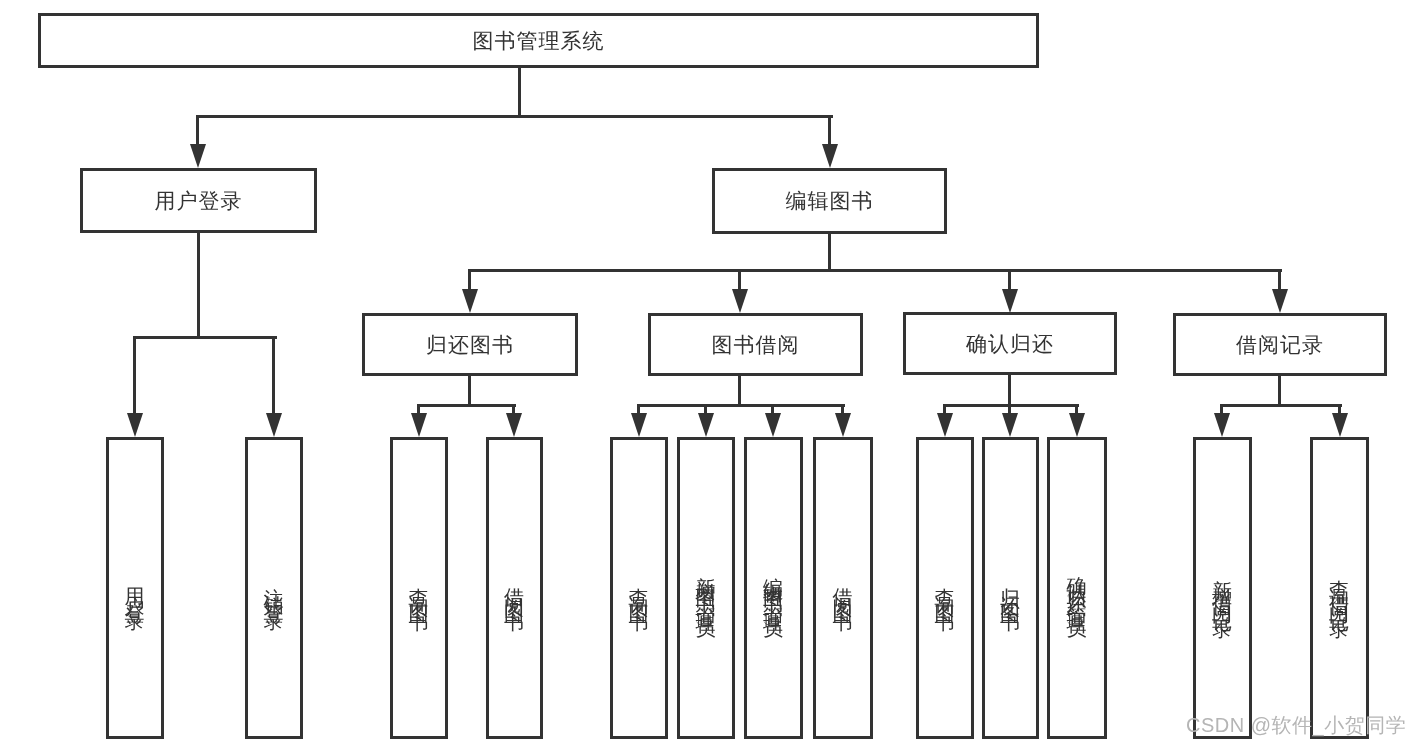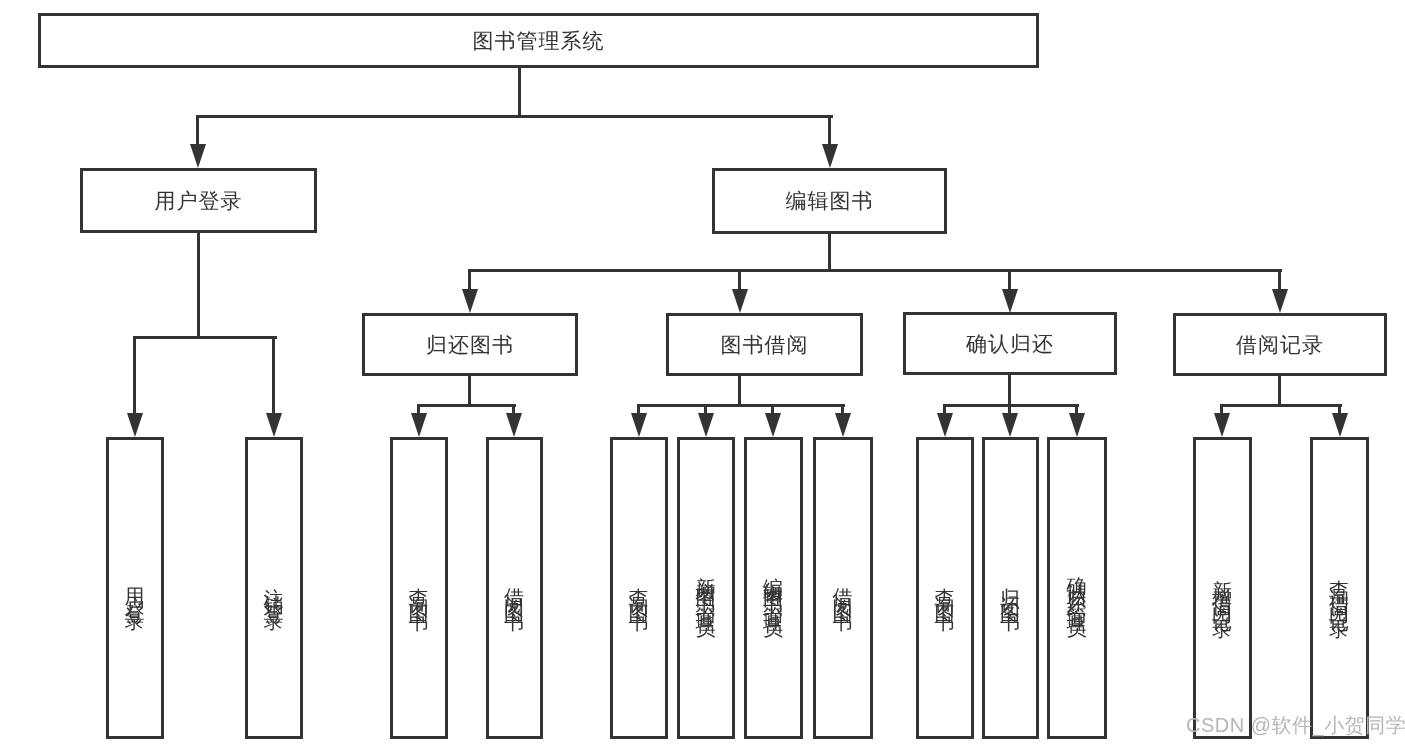--- a/index.html
+++ b/index.html
@@ -99,21 +99,21 @@
   <div class="ln" style="left:738px;top:269px;width:3px;height:24px;"></div>
   <div class="ah" style="left:732px;top:289px;"></div>
   <div class="ln" style="left:1008px;top:269px;width:3px;height:24px;"></div>
   <div class="ah" style="left:1002px;top:289px;"></div>
   <div class="ln" style="left:1278px;top:269px;width:3px;height:24px;"></div>
   <div class="ah" style="left:1272px;top:289px;"></div>
 
   <div class="box" style="left:362px;top:313px;width:216px;height:63px;">
     <span class="hlabel">归还图书</span>
   </div>
-  <div class="box" style="left:666px;top:313px;width:197px;height:63px;">
+  <div class="box" style="left:648px;top:313px;width:215px;height:63px;">
     <span class="hlabel">图书借阅</span>
   </div>
   <div class="box" style="left:903px;top:312px;width:214px;height:63px;">
     <span class="hlabel">确认归还</span>
   </div>
   <div class="box" style="left:1173px;top:313px;width:214px;height:63px;">
     <span class="hlabel">借阅记录</span>
   </div>
 
   <div class="ln" style="left:468px;top:376px;width:3px;height:30px;"></div>

